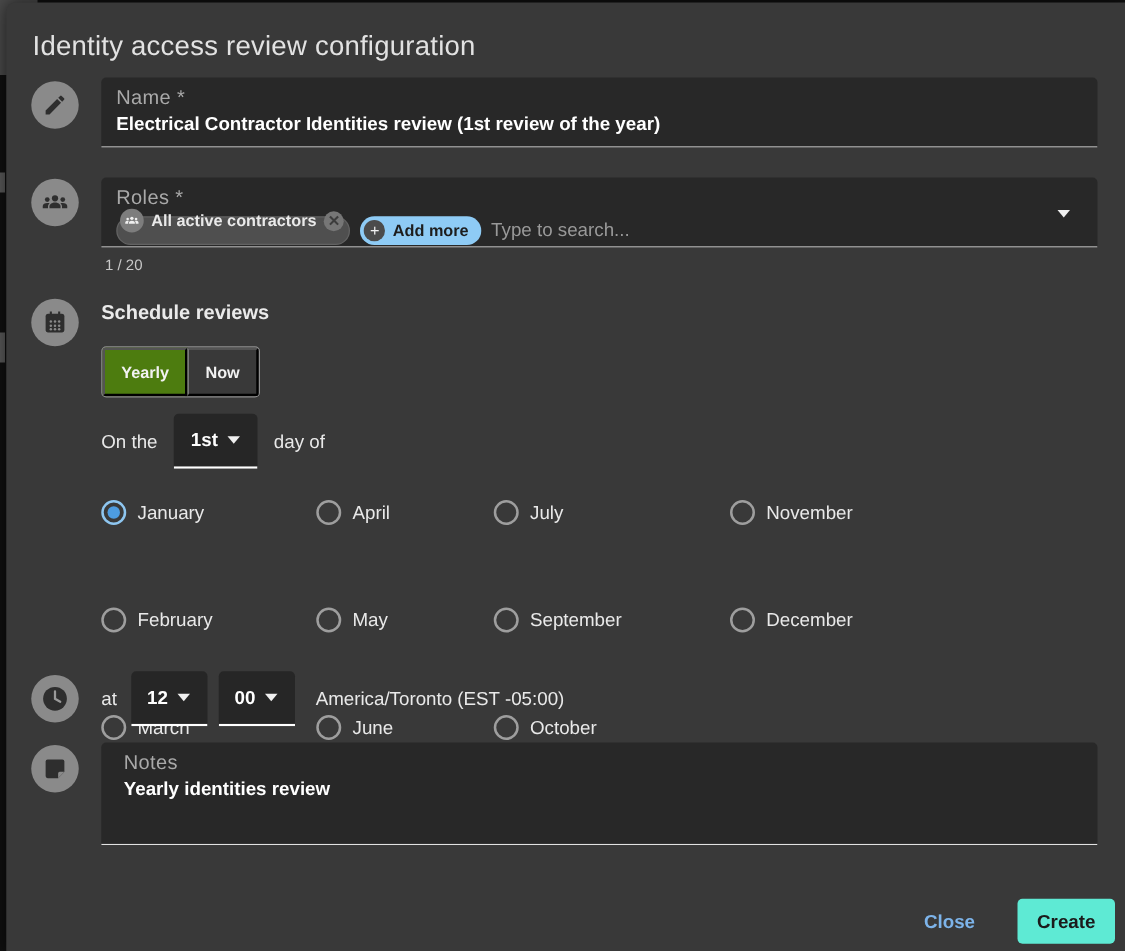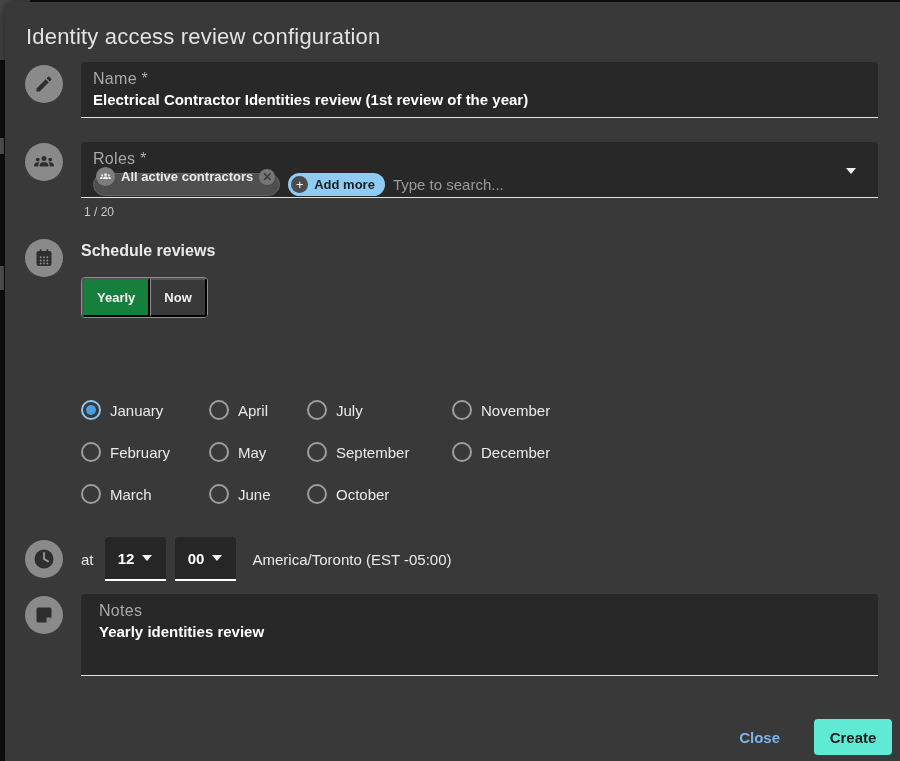--- a/index.html
+++ b/index.html
@@ -53,34 +53,34 @@
   .roles-caret { position:absolute; right:22px; top:26px; }
 
   .counter { position:absolute; left:79px; top:203px; font-size:12px; color:#c9c9c9; }
 
   .sched-heading { position:absolute; left:76px; top:240px; font-size:16px; color:#eaeaea; font-weight:600; }
 
   .toggle-group { position:absolute; left:76px; top:275px; display:flex; height:41px;
                   border:1px solid #8f8f8f; border-radius:4px; overflow:hidden; }
   .toggle-btn { display:flex; align-items:center; justify-content:center; padding:0 13px;
                 font-size:13px; font-weight:700; color:#f2f2f2; background:transparent; }
-  .toggle-btn.selected { background:#15803d; }
+  .toggle-btn.selected { background:#4d7c0f; }
   .toggle-btn + .toggle-btn { border-left:1px solid #8f8f8f; }
 
   .onthe-row { position:absolute; left:76px; top:329px; display:flex; align-items:center; }
   .inline-text { font-size:15px; color:#e9e9e9; }
   .select-box { height:44px; background:#262626; border-bottom:2px solid #ffffff; border-radius:4px 4px 0 0;
                 display:flex; align-items:center; justify-content:center; gap:8px; }
   .select-value { font-size:15px; color:#ffffff; font-weight:600; }
   .sel-day { width:67px; margin-left:13px; }
   .gap-after-sel { margin-left:13px; }
 
   .months-grid { position:absolute; left:76px; top:387px; display:grid;
                  grid-template-rows:repeat(3, 42px); grid-template-columns:128px 98px 145px auto;
-                 grid-auto-flow:column; }
+                 grid-auto-flow:column;gap:44px; }
   .month-item { display:flex; align-items:center; gap:9px; }
   .radio { width:20px; height:20px; border-radius:50%; border:2px solid #9e9e9e; flex:none;
            display:flex; align-items:center; justify-content:center; }
   .radio.selected { border-color:#8ec6f0; }
   .radio-dot { width:10px; height:10px; border-radius:50%; background:#4d9ce0; }
   .month-label { font-size:15px; color:#e9e9e9; }
 
   .time-row { position:absolute; left:76px; top:535px; display:flex; align-items:center; }
   .sel-hour { width:61px; margin-left:11px; }
   .sel-min { width:61px; margin-left:9px; }
@@ -183,20 +183,28 @@
     </div>
     <div class="counter">1 / 20</div>
 
     <div class="sched-heading">Schedule reviews</div>
 
     <div class="toggle-group">
       <button class="toggle-btn selected">Yearly</button>
       <button class="toggle-btn">Now</button>
     </div>
 
+    <div class="onthe-row">
+      <span class="inline-text">On the</span>
+      <span class="select-box sel-day">
+        <span class="select-value">1st</span>
+        <span class="select-caret"></span>
+      </span>
+      <span class="inline-text gap-after-sel">day of</span>
+    </div>
 
     <div class="months-grid">
         <div class="month-item">
           <span class="radio selected">
             <span class="radio-dot"></span>
           </span>
           <span class="month-label">January</span>
         </div>
         <div class="month-item">
           <span class="radio"></span>

